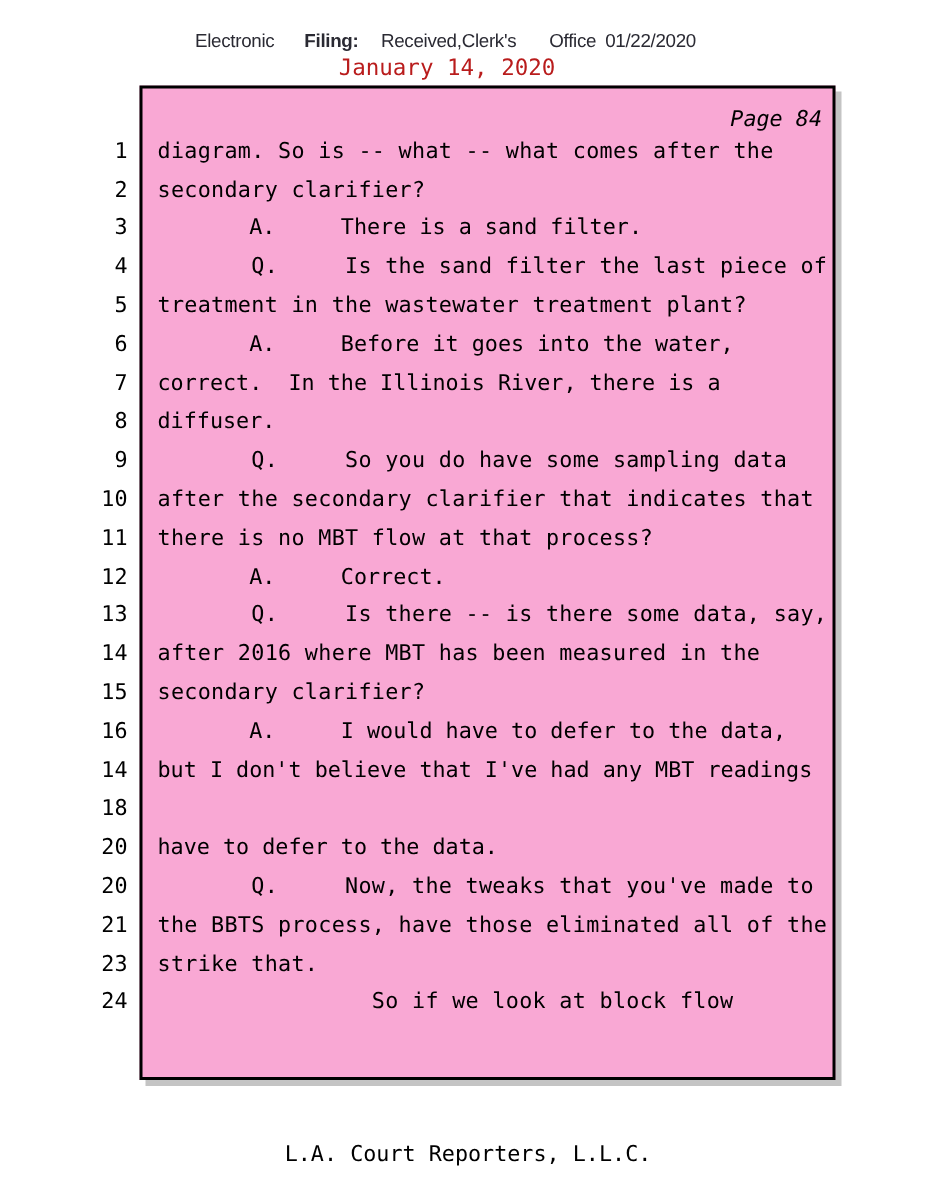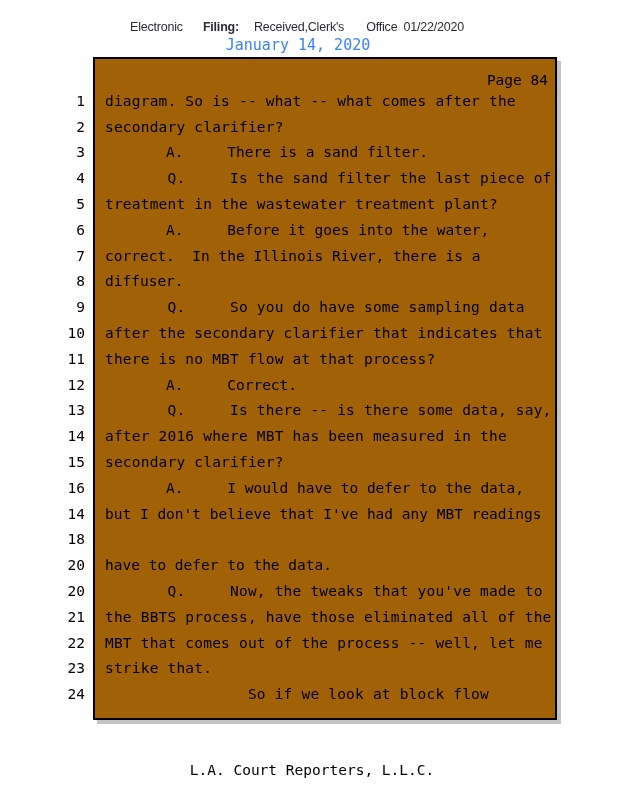--- a/index.html
+++ b/index.html
@@ -38,34 +38,35 @@
   .filing-header .g3 { margin-left: 22px; }
   .filing-header .g4 { margin-left: 6px; }
 
   .date-header {
     position: absolute;
     top: 36px;
     left: 0;
     width: 596px;
     text-align: center;
     font-size: 15px;
-    color: #3b82f6;
+    color: #b91c1c;
     white-space: pre;
   }
 
   
   .sheet {
     position: absolute;
     left: 93px;
     top: 57px;
     width: 460px;
     height: 659px;
-    background: #a16207;
+    background: #f9a8d4;
     border: 2px solid #000000;
     box-shadow: 4px 4px 0 0 #c4c4c4;
+    font-style: italic;
   }
   .page-label {
     position: absolute;
     top: 13px;
     right: 7px;
     font-size: 14.5px;
     white-space: pre;
   }
 
   
@@ -205,24 +206,20 @@
       </div>
     <div class="line bold">
         <span class="no">20</span>
         <span class="txt">       Q.     Now, the tweaks that you've made to</span>
       </div>
     <div class="line bold">
         <span class="no">21</span>
         <span class="txt">the BBTS process, have those eliminated all of the</span>
       </div>
     <div class="line bold">
-        <span class="no">22</span>
-        <span class="txt">MBT that comes out of the process -- well, let me</span>
-      </div>
-    <div class="line bold">
         <span class="no">23</span>
         <span class="txt">strike that.</span>
       </div>
     <div class="line bold">
         <span class="no">24</span>
         <span class="txt">                So if we look at block flow</span>
       </div>
   </div>
 
   <div class="footer">

